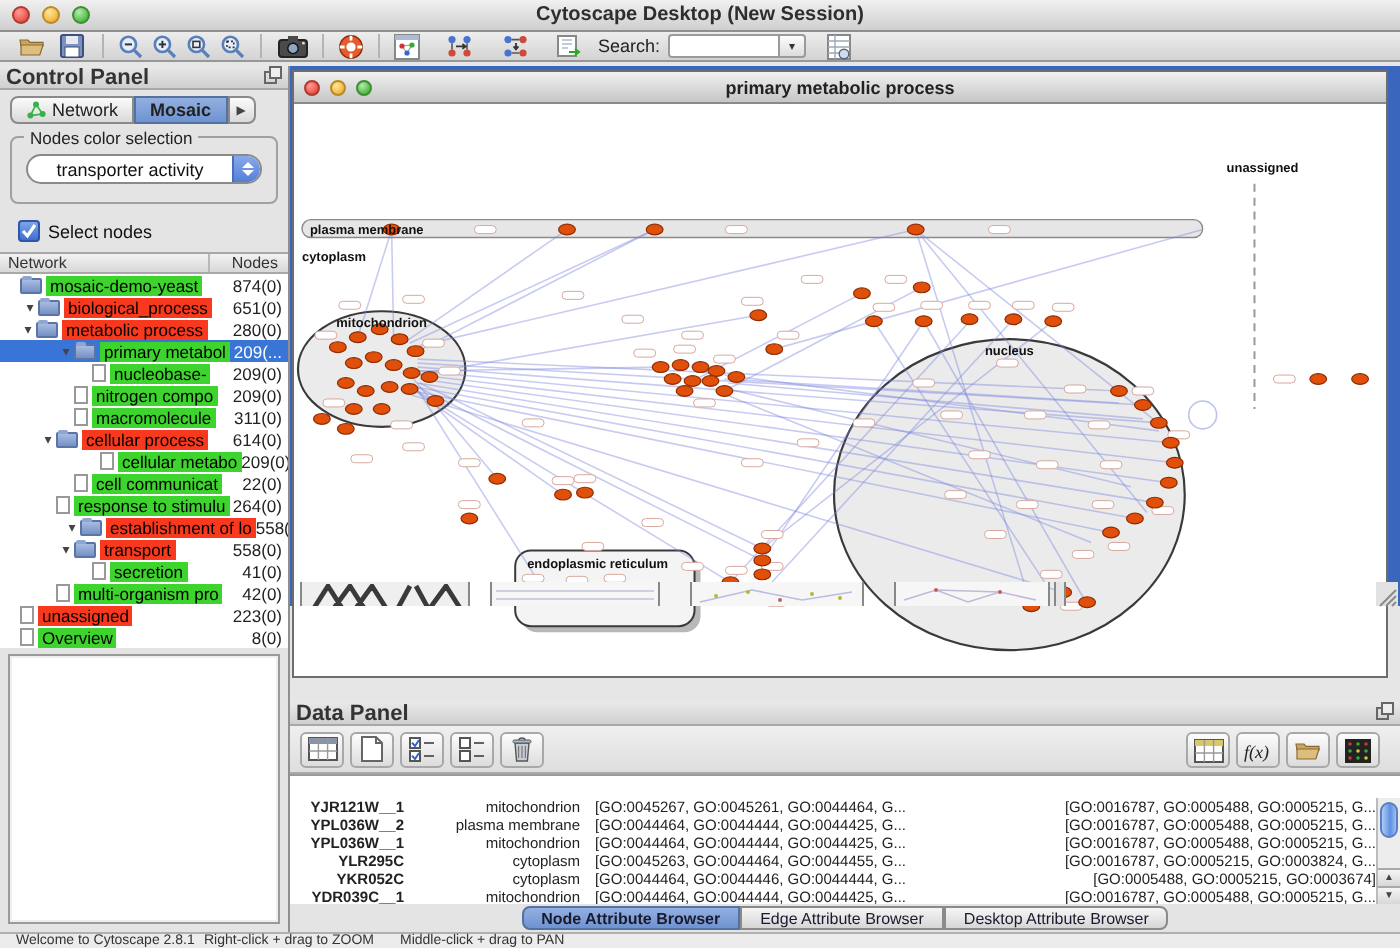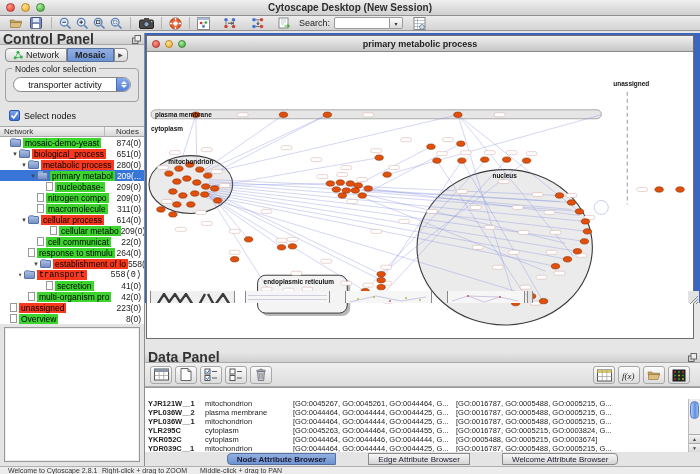--- a/index.html
+++ b/index.html
@@ -27,21 +27,21 @@
   .gap { width:8px; }
   .searchlbl { font-size:9px; color:#222; margin:0 4px 0 6px; }
   .searchbox { width:56px; height:12px; border:1px solid #9a9a9a; border-radius:2px 0 0 2px; font-size:9px; padding:0 2px; background:#fff; }
   .searchdrop { width:13px; height:12px; border:1px solid #9a9a9a; border-left:none; background:linear-gradient(#fdfdfd,#dcdcdc);
     font-size:6px; color:#333; display:inline-flex; align-items:center; justify-content:center; border-radius:0 2px 2px 0; }
 
   
   .cpanel { position:absolute; left:0; top:33px; width:145px; height:433px; background:#E4E4E4;
     border-right:1px solid #8f8f8f; display:flex; flex-direction:column; }
   .phead { height:12px; background:linear-gradient(#E9E9E9,#CFCFCF); border-bottom:1px solid #a8a8a8;
-    display:flex; align-items:center; font-size:14px; font-weight:bold; color:#333; padding:0 3px; }
+    display:flex; align-items:center; font-size:11px; font-weight:bold; color:#333; padding:0 3px; }
   .phead .sp { flex:1; }
   .cp-tabs { display:flex; align-items:center; height:17px; padding:2px 3px 0 5px; }
   .ctab { height:14px; display:flex; align-items:center; gap:3px; padding:0 7px; font-size:9px; color:#222;
     border:1px solid #8a8a8a; background:linear-gradient(#FBFBFB,#D9D9D9); }
   .ctab.first { border-radius:4px 0 0 4px; }
   .ctab.sel { background:linear-gradient(#93AFE0,#6E93D2); border-color:#55719f; font-weight:bold; }
   .ctab.more { border-radius:0 4px 4px 0; width:14px; padding:0; justify-content:center; font-size:6px; color:#444; }
   .gbox { position:relative; margin:6px 5px 2px 5px; border:1px solid #a0a0a0; border-radius:4px; height:34px; }
   .legend { position:absolute; top:-5px; left:6px; background:#E4E4E4; padding:0 3px; font-size:8.5px; color:#222; }
   .combo { margin:8px 7px 0 7px; height:15px; background:#fff; border:1px solid #8a8a8a; border-radius:8px;
@@ -100,29 +100,29 @@
     display:flex; align-items:center; padding-left:5px; gap:3px; position:relative; }
   .dbtn { width:22px; height:18px; border:1px solid #a8a8a8; border-radius:3px; background:linear-gradient(#FCFCFC,#DCDCDC);
     display:inline-flex; align-items:center; justify-content:center; }
   .dp-right { position:absolute; right:10px; top:3px; display:flex; gap:3px; }
   .dtable { position:relative; height:65px; background:#fff; border-top:1px solid #9a9a9a; overflow:hidden; }
   .thead, .trowd { display:grid; grid-template-columns:57px 88px 163px 1fr; }
   .thead { height:11px; background:linear-gradient(#FBFBFB,#DDDDDD); border-bottom:1px solid #b0b0b0; }
   .thead span { font-size:7.5px; color:#333; text-align:center; line-height:11px; border-right:1px solid #c4c4c4; overflow:hidden; white-space:nowrap; }
   .tbody { position:absolute; left:0; right:12px; top:11px; bottom:0; }
   .trowd { height:9px; }
-  .trowd span { font-size:7.5px; color:#222; line-height:9px; padding-left:3px; white-space:nowrap; overflow:hidden; }
+  .trowd span { font-size:7.5px; color:#222; line-height:9px; padding-left:3px; white-space:nowrap; overflow:hidden;text-align:right; }
   .trowd span.c0 { font-weight:bold; }
   .vscroll { position:absolute; right:0; top:11px; bottom:0; width:12px; background:#EDEDED; border-left:1px solid #bbb; }
   .vthumb { position:absolute; left:1px; right:1px; top:2px; height:18px; border-radius:5px;
     background:linear-gradient(90deg,#AFCBF8,#5E8FE0 60%,#9FC1F5); border:0.5px solid #5a7fc0; }
   .varrow { position:absolute; left:0; right:0; height:9px; background:linear-gradient(#F4F4F4,#D8D8D8); border-top:1px solid #aaa;
     font-size:5px; color:#444; text-align:center; line-height:9px; }
   .va-up { bottom:9px; } .va-dn { bottom:0; }
-  .dp-tabs { height:14px; display:flex; justify-content:center; align-items:center; background:#E4E4E4;gap:32px; }
+  .dp-tabs { height:14px; display:flex; justify-content:center; align-items:center; background:#E4E4E4; }
   .dtab { height:12px; line-height:12px; font-size:8px; color:#1a1a2e; padding:0 9px; border:1px solid #8a8a8a;
     background:linear-gradient(#F6F6F6,#D6D6D6); }
   .dtab.sel { background:linear-gradient(#93AFE0,#6E93D2); border-color:#55719f; font-weight:bold; }
   .dtab.first { border-radius:4px 0 0 4px; }
   .dtab.last { border-radius:0 4px 4px 0; }
 
   
   .statusbar { position:absolute; left:0; top:466px; width:700px; height:8px; background:#ECECEC; border-top:1px solid #b0b0b0; }
   .statusbar span { position:absolute; top:0; font-size:7px; line-height:8px; color:#333; white-space:nowrap; }
 </style>
@@ -305,21 +305,21 @@
           <span class="ticon folder"></span>
           <span class="tlabel green">mosaic-demo-yeast</span>
           <span class="tcount">874(0)</span>
         </div>
         <div class="trow" style="padding-left: 11px;">
           <span class="tri">▾</span>
           <span class="ticon folder"></span>
           <span class="tlabel red">biological_process</span>
           <span class="tcount">651(0)</span>
         </div>
-        <div class="trow" style="padding-left: 20px; justify-content: flex-end;">
+        <div class="trow" style="padding-left: 10px; justify-content: flex-end;">
           <span class="tri">▾</span>
           <span class="ticon folder"></span>
           <span class="tlabel red">metabolic process</span>
           <span class="tcount">280(0)</span>
         </div>
         <div class="trow sel" style="padding-left: 29px;">
           <span class="tri">▾</span>
           <span class="ticon folder"></span>
           <span class="tlabel green">primary metabol</span>
           <span class="tcount">209(...</span>
@@ -365,21 +365,21 @@
           <span class="ticon file"></span>
           <span class="tlabel green">response to stimulu</span>
           <span class="tcount">264(0)</span>
         </div>
         <div class="trow" style="padding-left: 32px;">
           <span class="tri">▾</span>
           <span class="ticon folder"></span>
           <span class="tlabel red">establishment of lo</span>
           <span class="tcount">558(0)</span>
         </div>
-        <div class="trow" style="padding-left: 16px; font-family: Liberation Mono, monospace;">
+        <div class="trow" style="padding-left: 29px;">
           <span class="tri">▾</span>
           <span class="ticon folder"></span>
           <span class="tlabel red">transport</span>
           <span class="tcount">558(0)</span>
         </div>
         <div class="trow" style="padding-left: 38px;">
           <span class="tri"></span>
           <span class="ticon file"></span>
           <span class="tlabel green">secretion</span>
           <span class="tcount">41(0)</span>
@@ -768,21 +768,21 @@
           </div>
         <div class="vscroll">
           <div class="vthumb"></div>
           <div class="varrow va-up">▲</div>
           <div class="varrow va-dn">▼</div>
         </div>
       </div>
       <div class="dp-tabs">
         <div class="dtab first sel">Node Attribute Browser</div>
         <div class="dtab">Edge Attribute Browser</div>
-        <div class="dtab last">Welcome Attribute Browser</div>
+        <div class="dtab last">Desktop Attribute Browser</div>
       </div>
     </div>
   </div>
 
   <div class="statusbar">
     <span style="left:8px">Welcome to Cytoscape 2.8.1</span>
     <span style="left:102px">Right-click + drag to ZOOM</span>
     <span style="left:200px">Middle-click + drag to PAN</span>
   </div>
 </div>

